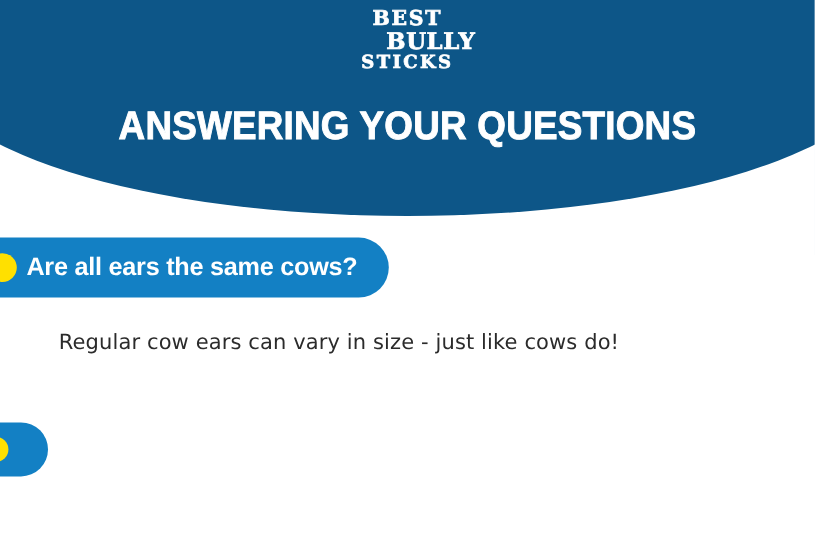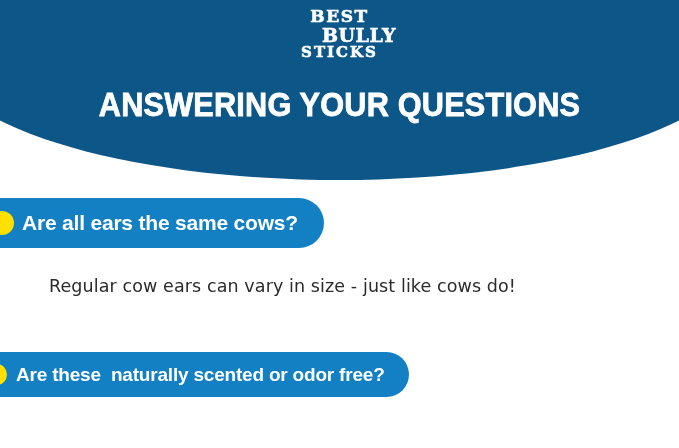--- a/index.html
+++ b/index.html
@@ -169,17 +169,16 @@
     <div class="pill">
       <span class="bullet"></span>
       <span class="pill-text">Are all ears the same cows?</span>
     </div>
     <div class="answer">Regular cow ears can vary in size - just like cows do!</div>
   </div>
 
   <div class="faq-item" id="faq-1">
     <div class="pill">
       <span class="bullet"></span>
-      <span class="pill-text">Are these  naturally scented or odor free?</span>
     </div>
   </div>
 
 </div>
 
 </body></html>

